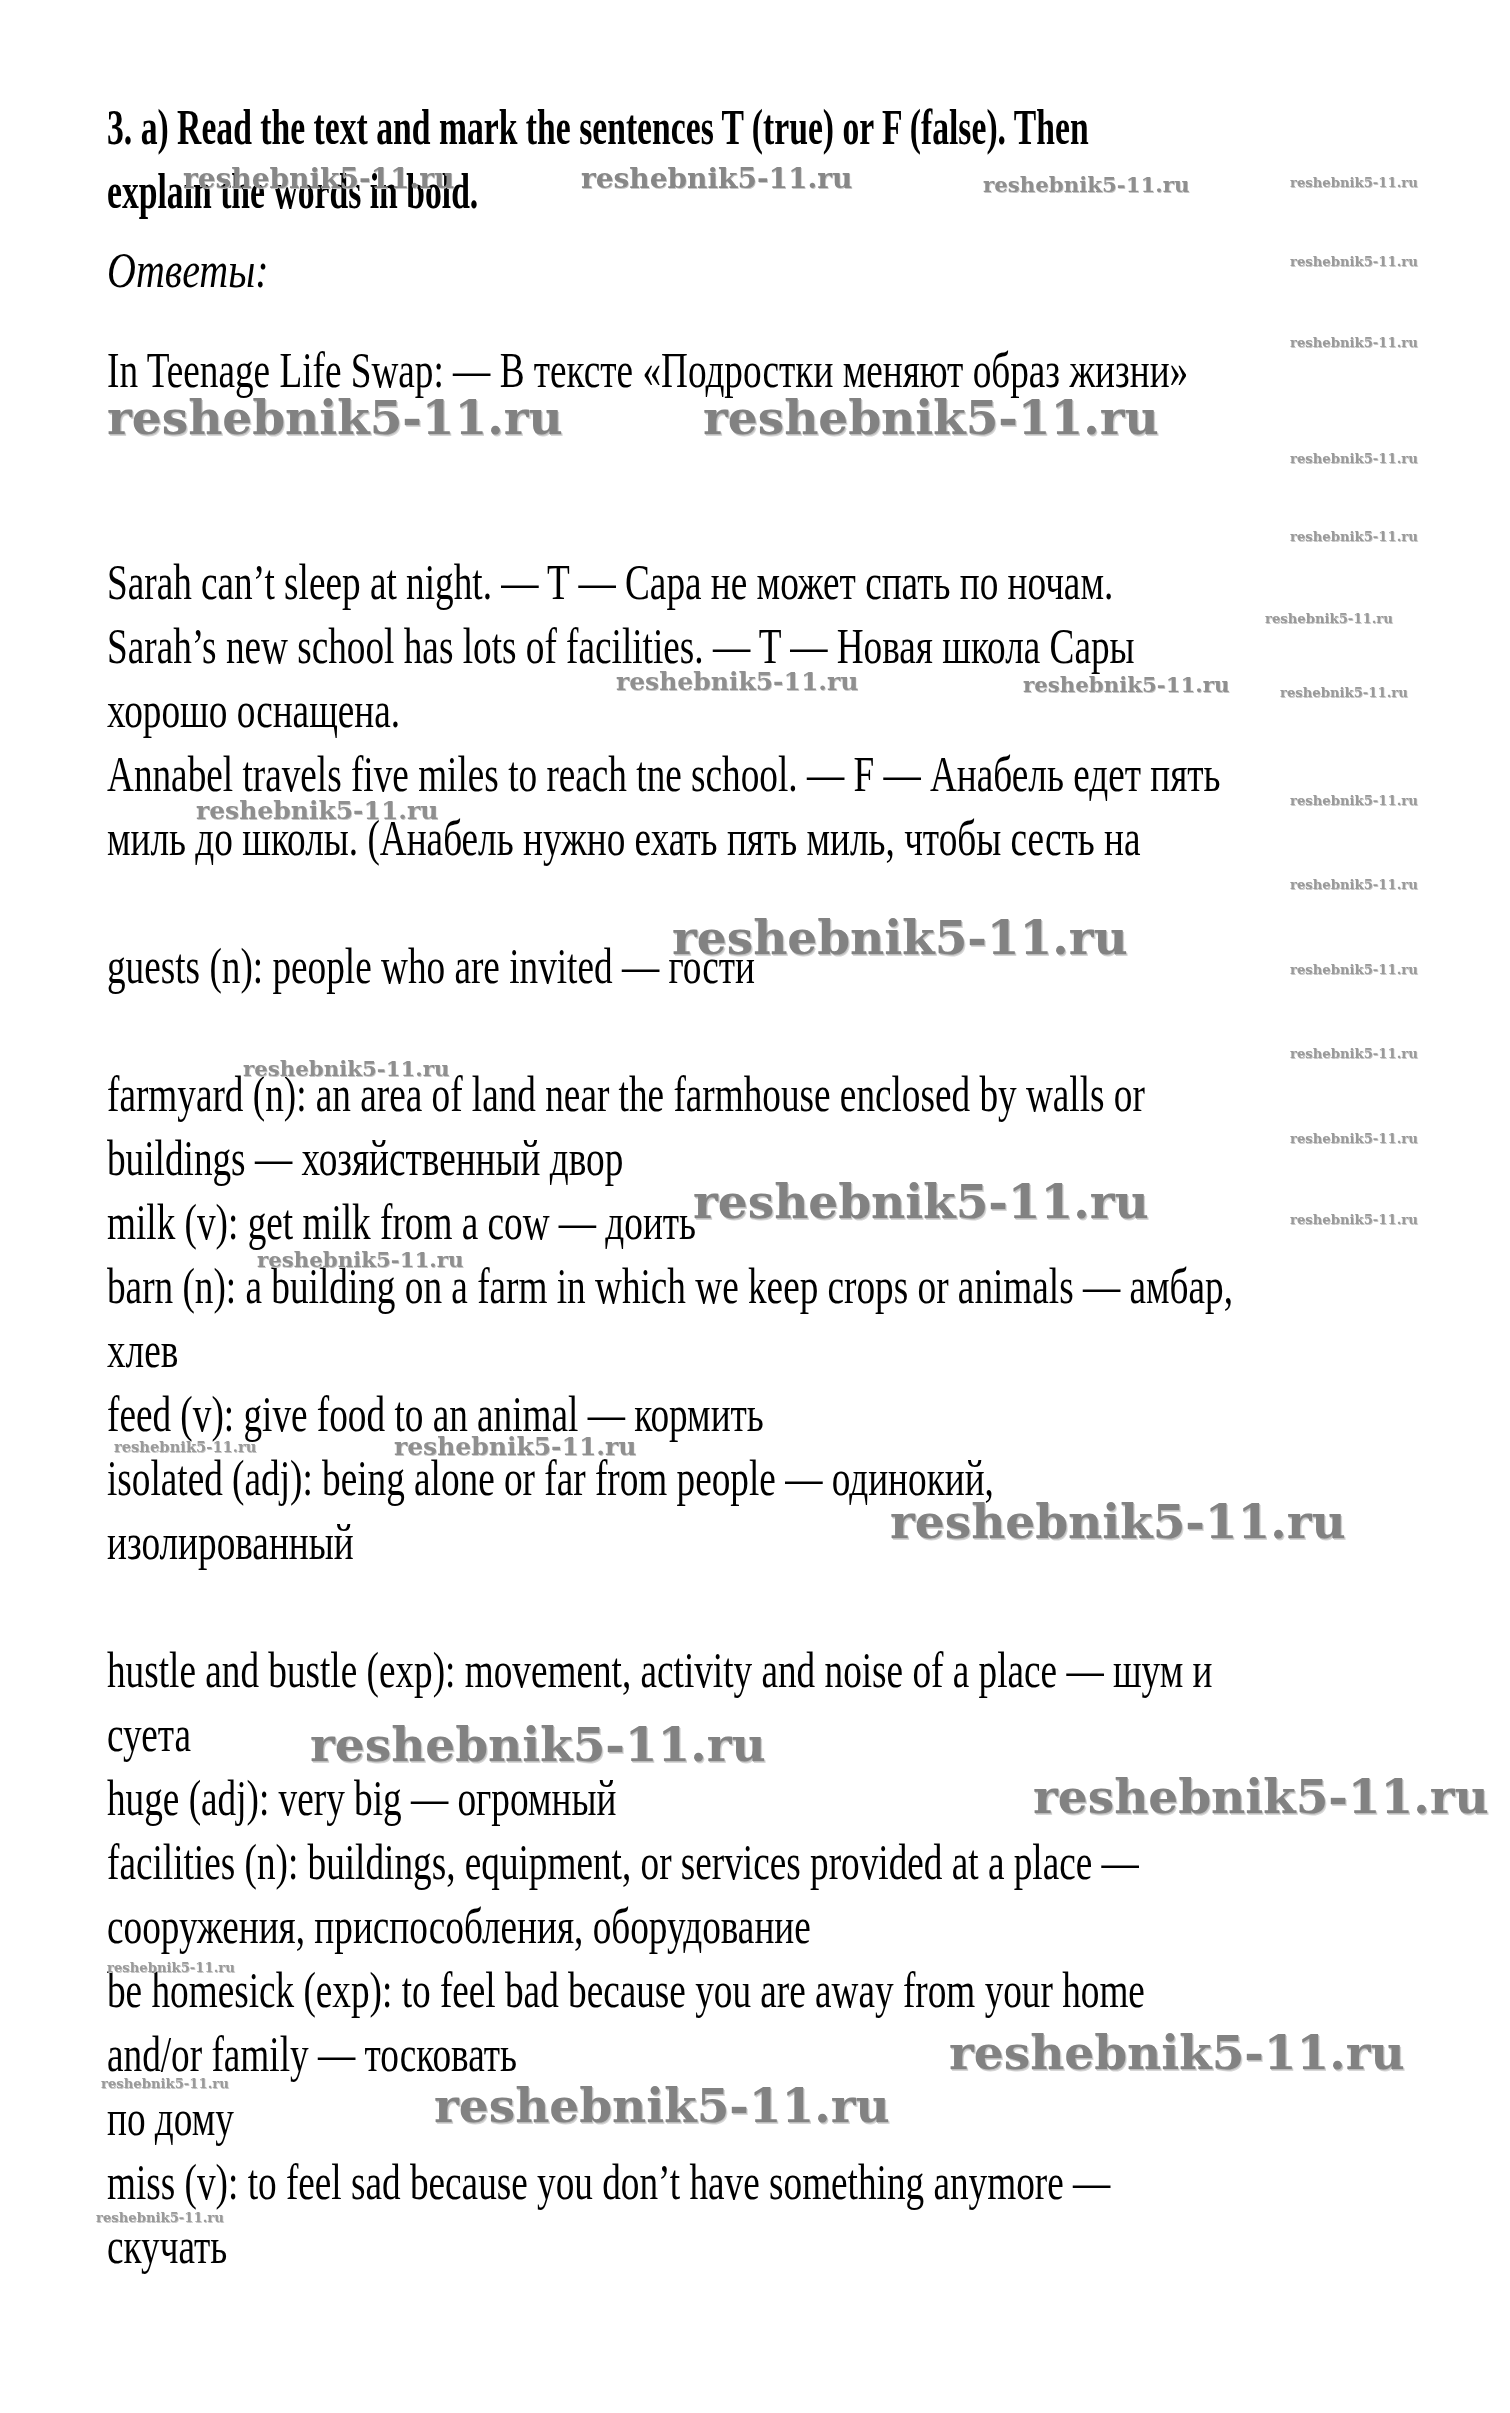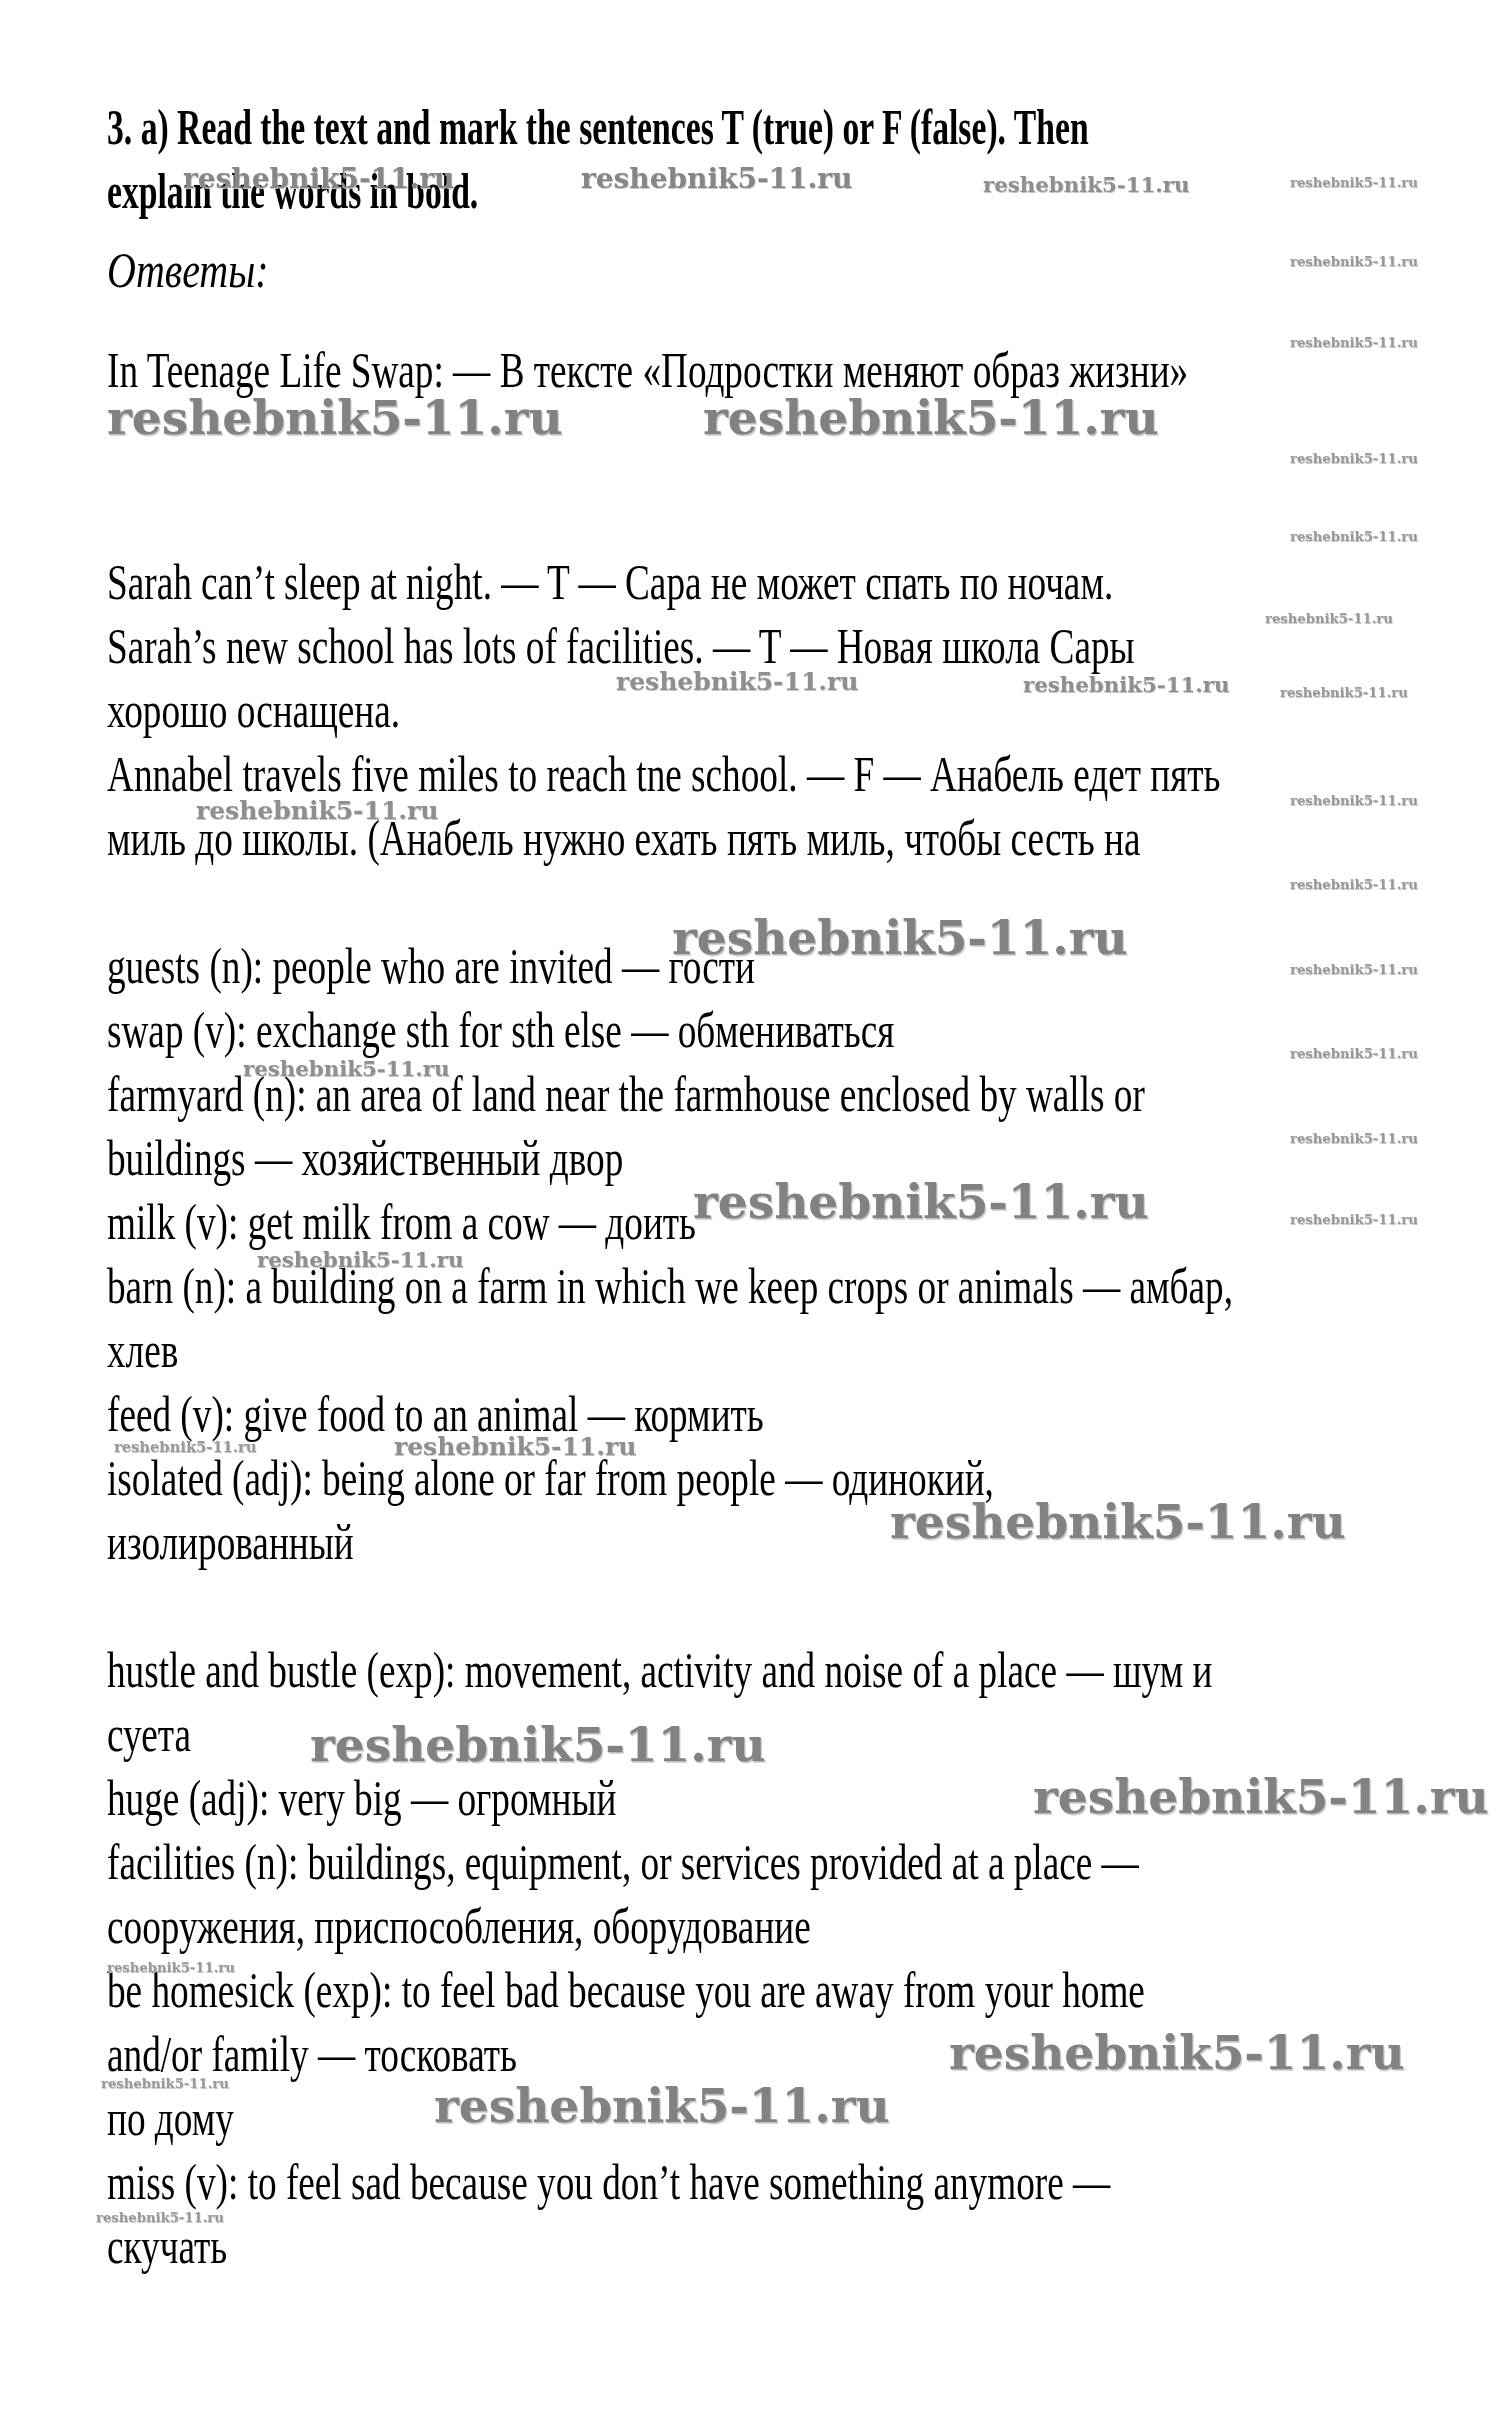--- a/index.html
+++ b/index.html
@@ -71,21 +71,20 @@
 
   <div class="answers" style="top:239px"><span class="cx80">Ответы:</span></div>
 
   <div class="line" style="top:338px"><span class="cx">In Teenage Life Swap: — В тексте «Подростки меняют образ жизни»</span></div>
   <div class="line" style="top:550px"><span class="cx">Sarah can’t sleep at night. — T — Сара не может спать по ночам.</span></div>
   <div class="line" style="top:614px"><span class="cx">Sarah’s new school has lots of facilities. — T — Новая школа Сары</span></div>
   <div class="line" style="top:678px"><span class="cx">хорошо оснащена.</span></div>
   <div class="line" style="top:742px"><span class="cx">Annabel travels five miles to reach tne school. — F — Анабель едет пять</span></div>
   <div class="line" style="top:806px"><span class="cx">миль до школы. (Анабель нужно ехать пять миль, чтобы сесть на</span></div>
   <div class="line" style="top:934px"><span class="cx">guests (n): people who are invited — гости</span></div>
-  <div class="line" style="top:998px"><span class="cx">swap (v): exchange sth for sth else — обмениваться</span></div>
   <div class="line" style="top:1062px"><span class="cx">farmyard (n): an area of land near the farmhouse enclosed by walls or</span></div>
   <div class="line" style="top:1126px"><span class="cx">buildings — хозяйственный двор</span></div>
   <div class="line" style="top:1190px"><span class="cx">milk (v): get milk from a cow — доить</span></div>
   <div class="line" style="top:1254px"><span class="cx">barn (n): a building on a farm in which we keep crops or animals — амбар,</span></div>
   <div class="line" style="top:1318px"><span class="cx">хлев</span></div>
   <div class="line" style="top:1382px"><span class="cx">feed (v): give food to an animal — кормить</span></div>
   <div class="line" style="top:1446px"><span class="cx">isolated (adj): being alone or far from people — одинокий,</span></div>
   <div class="line" style="top:1510px"><span class="cx">изолированный</span></div>
   <div class="line" style="top:1638px"><span class="cx">hustle and bustle (exp): movement, activity and noise of a place — шум и</span></div>
   <div class="line" style="top:1702px"><span class="cx">суета</span></div>

